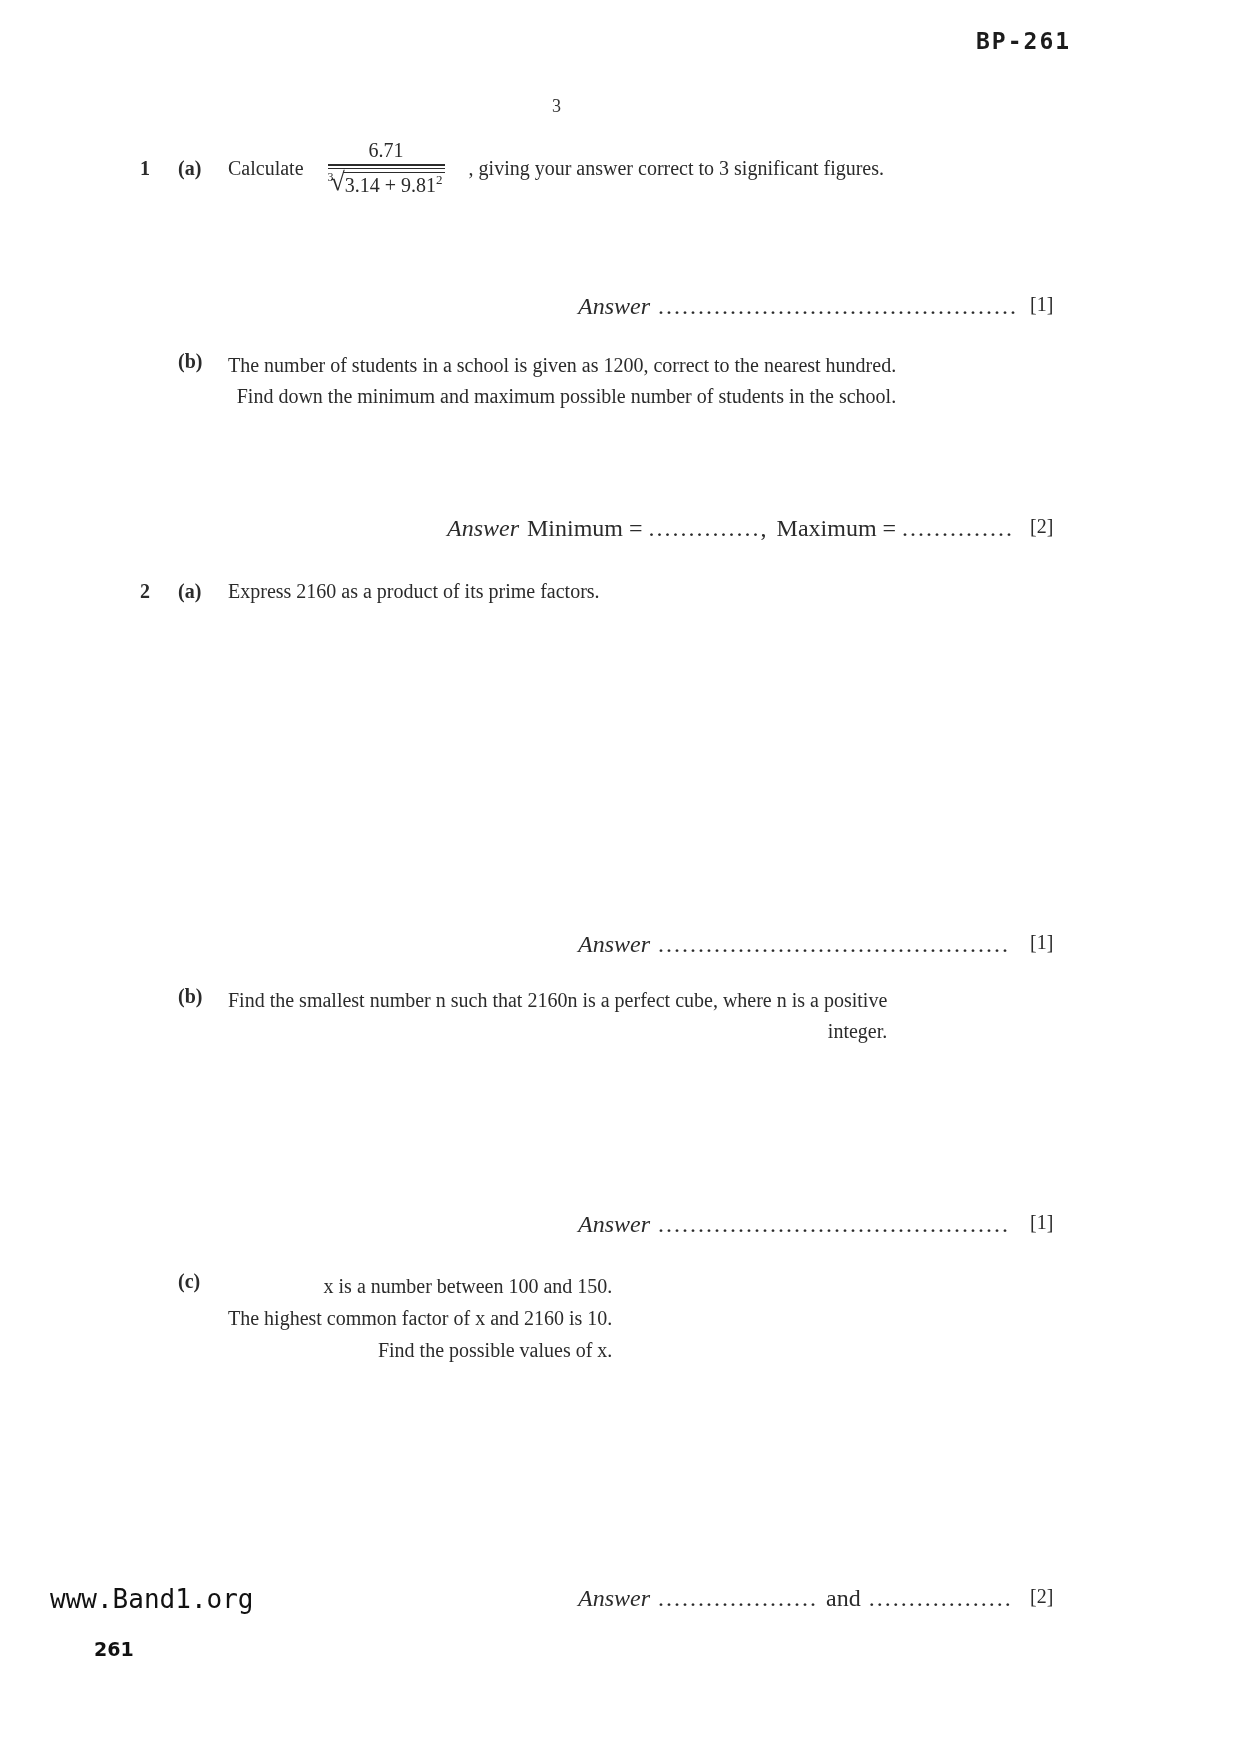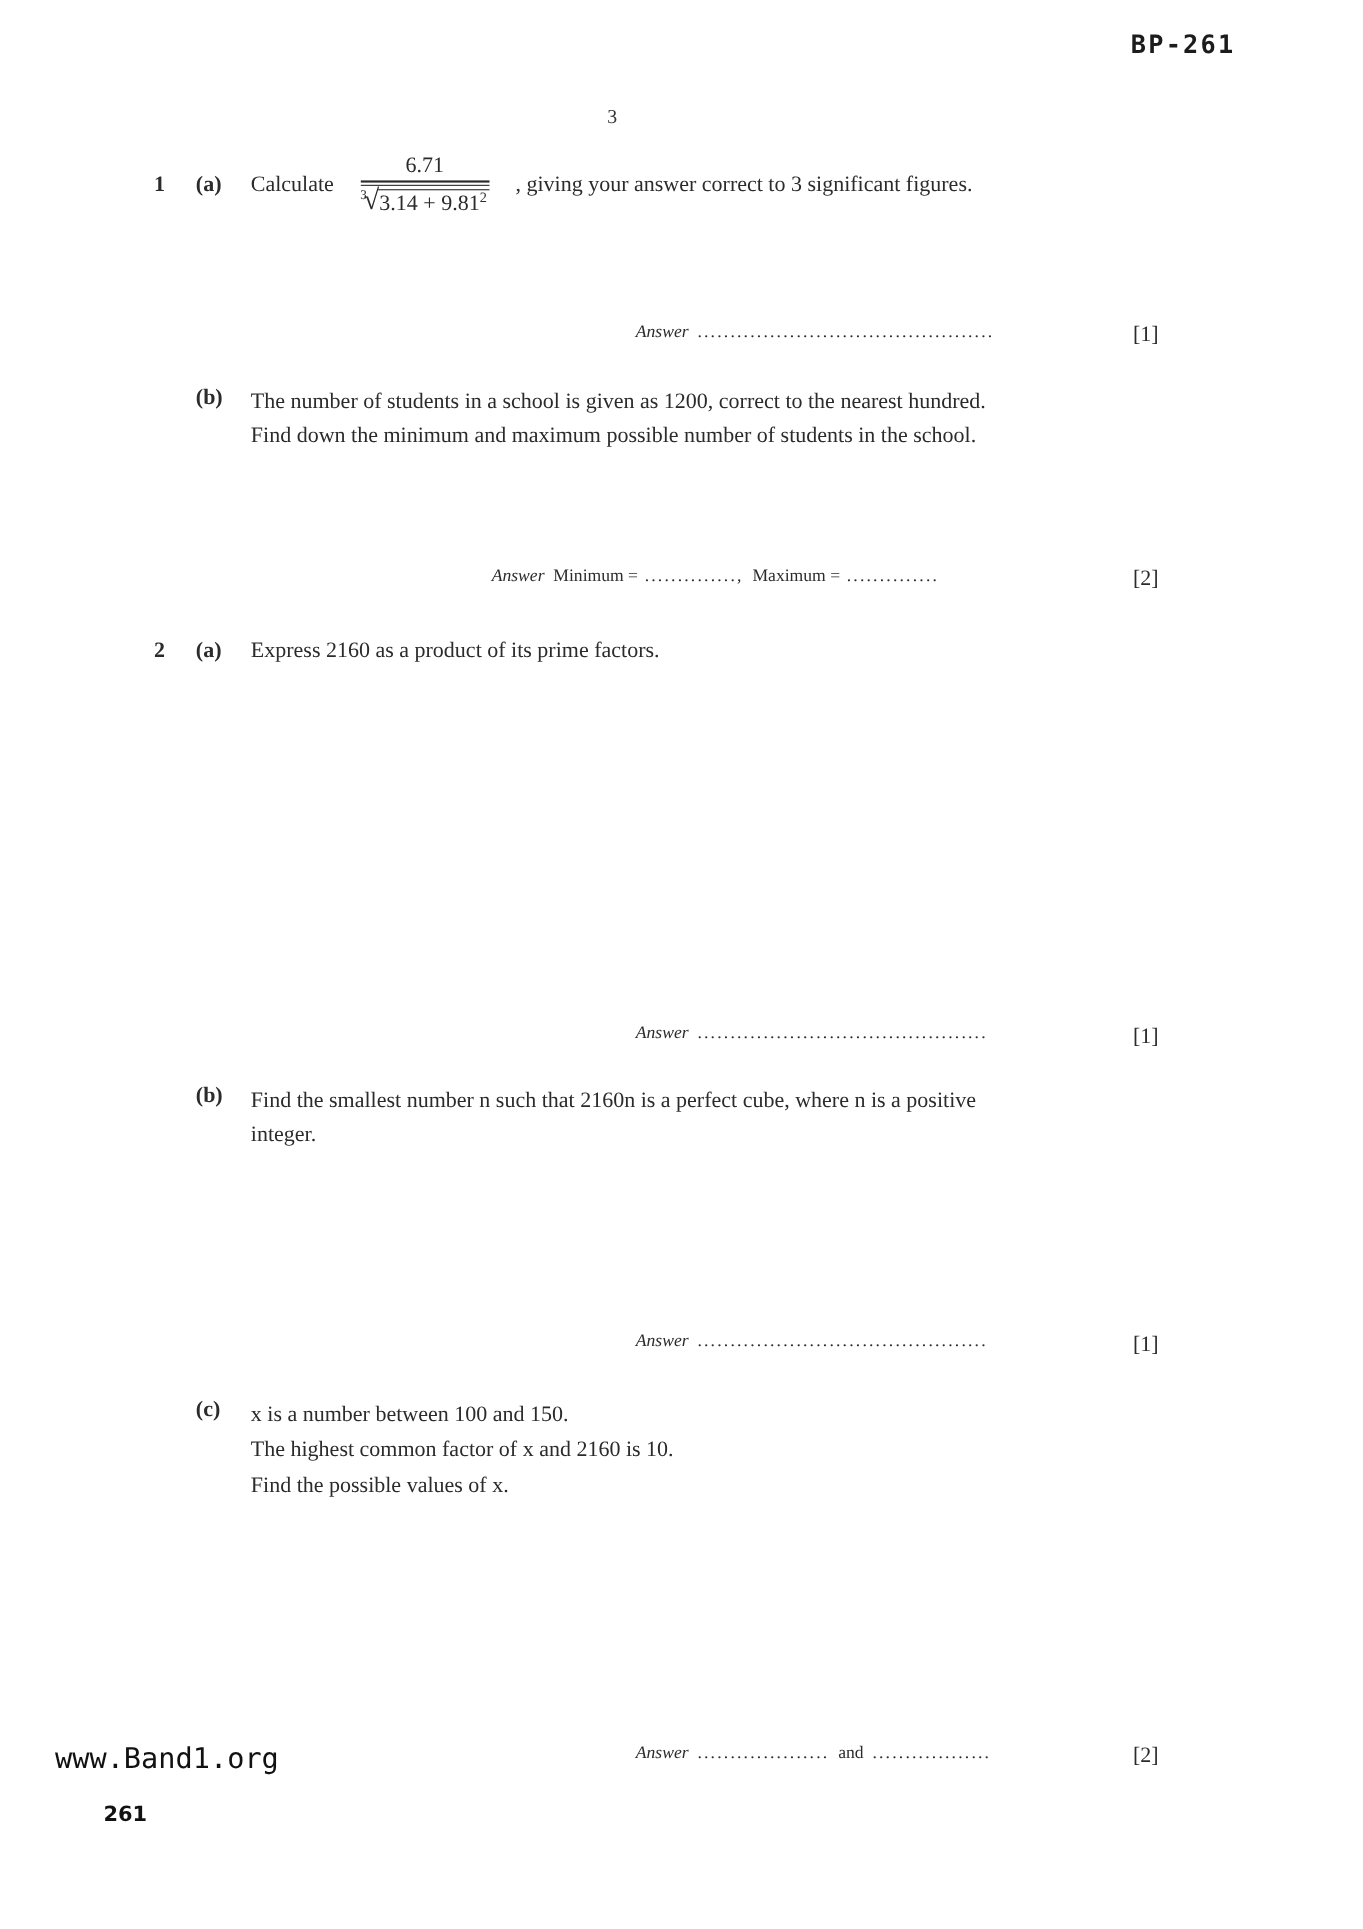--- a/index.html
+++ b/index.html
@@ -14,49 +14,49 @@
   }
   .abs{position:absolute;white-space:nowrap;}
   .header-code{
     font-family:"DejaVu Sans Mono","Liberation Mono",monospace;
     font-size:23px;letter-spacing:2px;color:#1c1c1c;font-weight:bold;
   }
   .page-num{font-size:18px;color:#333;}
   .q-row{display:flex;align-items:center;font-size:20px;}
   .q-num{font-weight:bold;width:38px;flex:0 0 38px;}
   .q-part{font-weight:bold;width:50px;flex:0 0 50px;}
-  .q-lines{line-height:31px;font-size:20px;}
+  .q-lines{line-height:31px;font-size:20px;text-align:right;}
   .part-row{display:flex;align-items:flex-start;font-size:20px;}
   
   .fraction{
     display:inline-flex;flex-direction:column;align-items:center;
     vertical-align:middle;margin:0 24px;text-align:center;
   }
   .frac-num{padding:0 14px 2px 14px;font-size:20px;}
   .frac-bar{width:100%;border-top:2px solid #2b2b2b;height:2px;border-bottom:1px solid #2b2b2b;}
   .frac-den{padding-top:3px;font-size:20px;display:inline-flex;align-items:flex-start;}
   .root-index{font-size:12px;position:relative;top:-2px;margin-right:-3px;}
   .radical-sign{font-size:26px;line-height:20px;margin-right:-2px;}
   .radicand{border-top:1.5px solid #2b2b2b;padding:1px 2px 0 2px;}
   .sup{font-size:13px;vertical-align:super;line-height:0;}
   
-  .answer-row{font-size:16px;display:flex;align-items:flex-start;}
+  .answer-row{font-size:24px;display:flex;align-items:flex-start;}
   .answer-word{font-style:italic;margin-right:8px;}
   .dots{letter-spacing:2px;color:#2b2b2b;}
   .eq-label{margin:0 6px 0 10px;}
   .marks{font-size:20px;color:#2b2b2b;}
   .footer-num{font-family:"DejaVu Sans","Liberation Sans",sans-serif;font-weight:bold;font-size:19px;color:#111;}
   .footer-site{font-family:"DejaVu Sans Mono","Liberation Mono",monospace;font-size:26px;color:#111;}
 </style>
 </head>
 <body>
 
 <div class="page">
 
-  <div class="abs header-code" style="top:28px;left:1028px">BP-261</div>
+  <div class="abs header-code" style="top:28px;left:976px">BP-261</div>
 
   <div class="abs page-num" style="top:96px;left:552px">3</div>
 
   <div class="abs q-row" style="top:128px;left:140px;height:80px">
     <span class="q-num">1</span>
     <span class="q-part">(a)</span>
     <span>Calculate</span>
     <span class="fraction">
       <span class="frac-num">6.71</span>
       <span class="frac-bar"></span>

